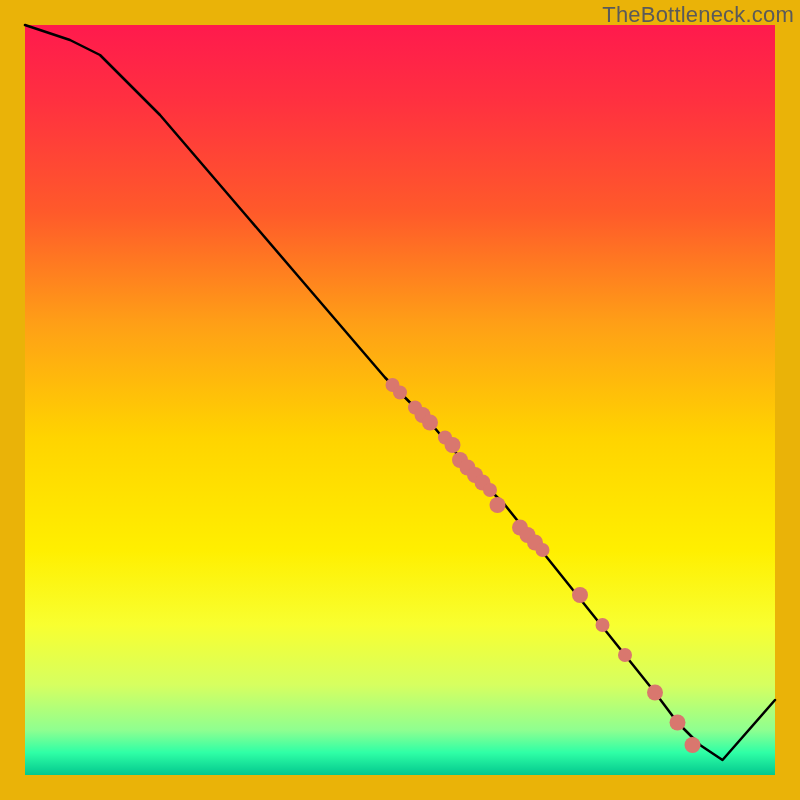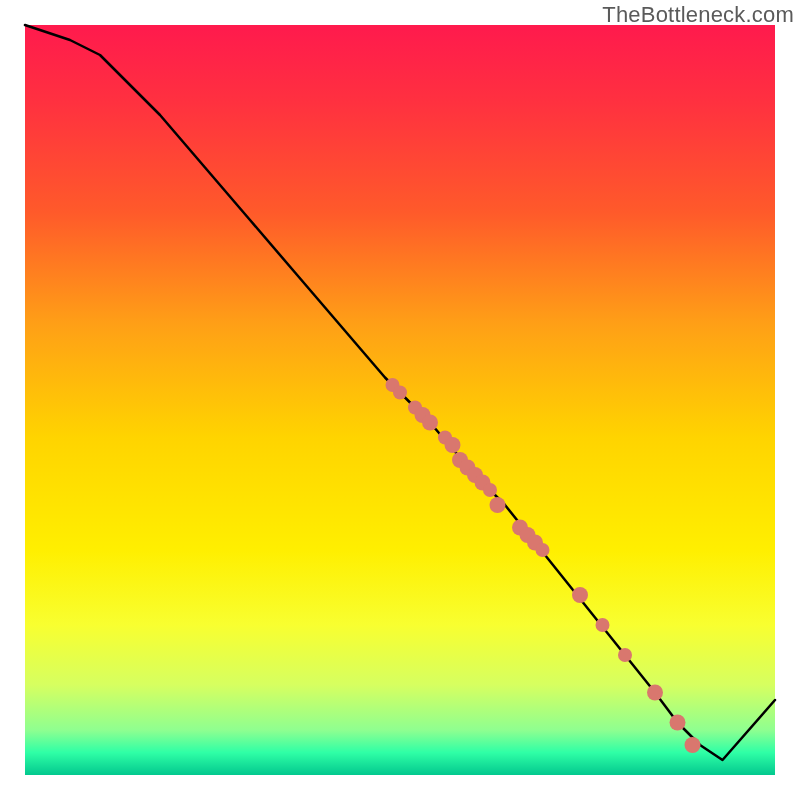--- a/index.html
+++ b/index.html
@@ -7,21 +7,21 @@
     padding: 0;
     width: 800px;
     height: 800px;
     background: #000;
     overflow: hidden;
   }
   .outer {
     position: relative;
     width: 800px;
     height: 800px;
-    background: #ffffff;
+    background: #eab308;
   }
   .plot {
     position: absolute;
     left: 25px;
     top: 25px;
     width: 750px;
     height: 750px;
     background: linear-gradient(to bottom,
       #ff1a4d 0%,
       #ff3040 10%,

